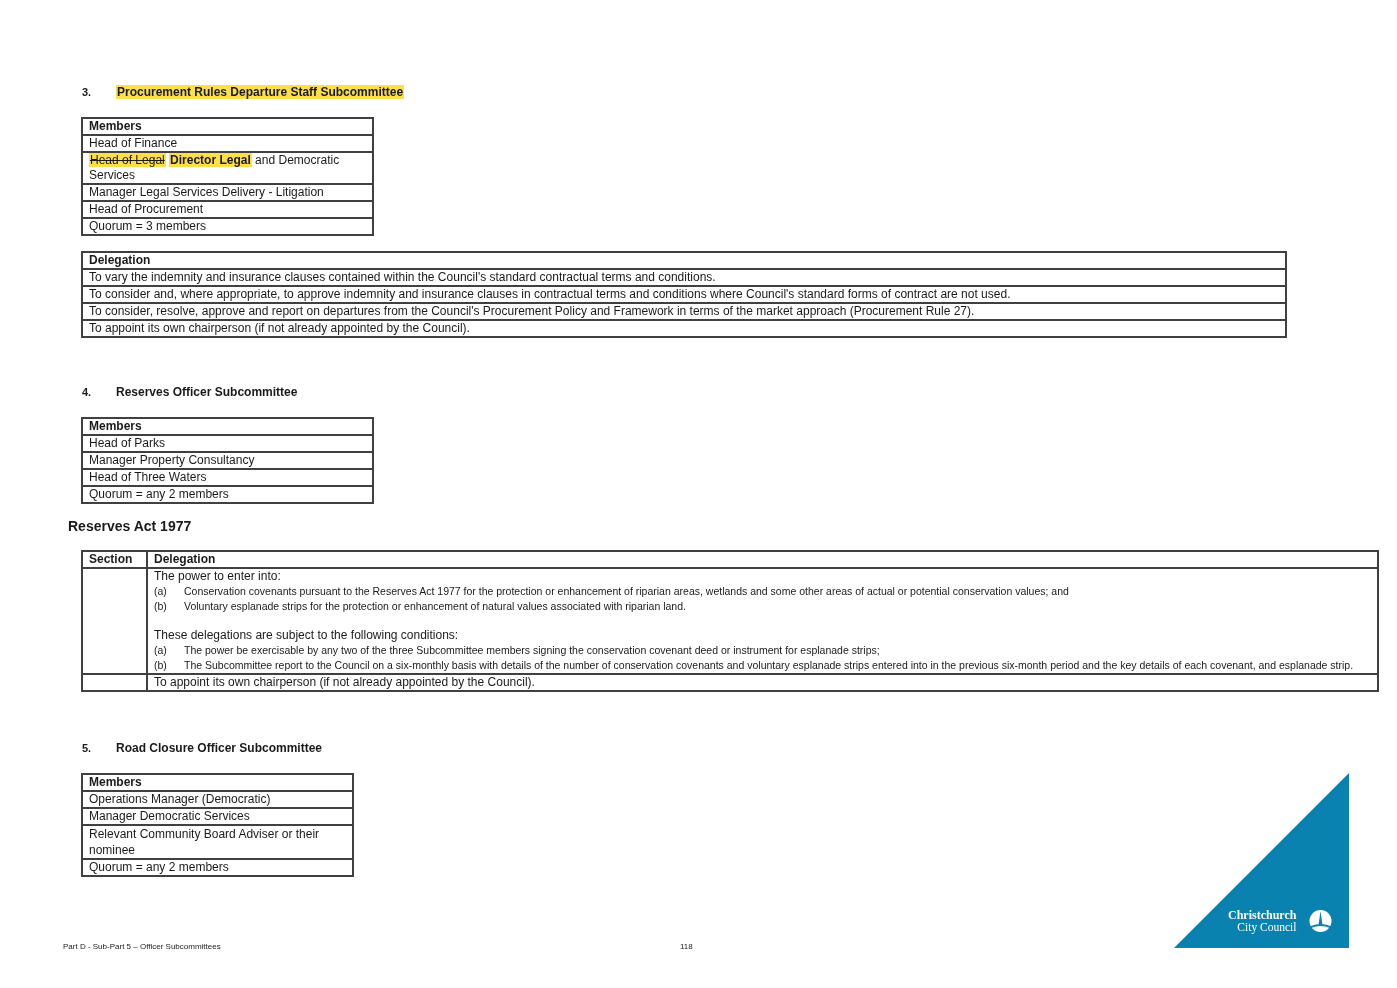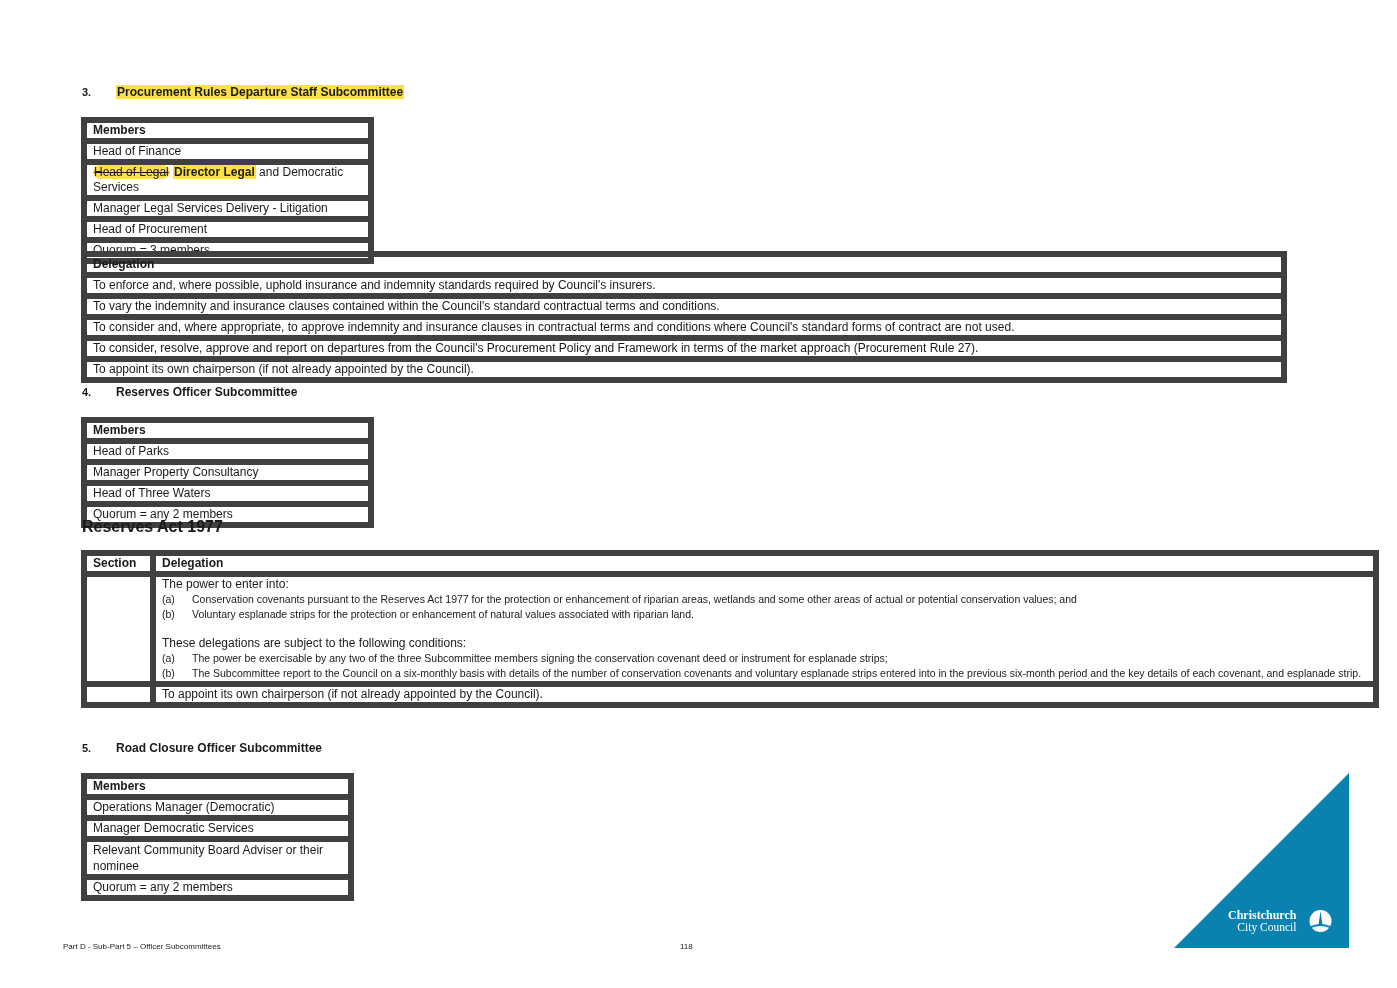--- a/index.html
+++ b/index.html
@@ -10,26 +10,26 @@
     .abs { position: absolute; }
     .heading {
       font-weight: bold; font-size: 12px; display: flex; align-items: center;
     }
     .heading .num { width: 34px; font-size: 11px; }
     .hl { background: #fde047; padding: 0 1px; }
     table.doc {
       border-collapse: collapse; font-size: 12px; position: absolute;
     }
     table.doc td, table.doc th {
-      border: 6px solid #404040; padding: 0 6px; text-align: left; vertical-align: top;
+      border: 2px solid #404040; padding: 0 6px; text-align: left; vertical-align: top;
       line-height: 15px; font-weight: normal;
     }
     table.doc th { font-weight: bold; }
     .bold { font-weight: bold; }
-    .strike { text-decoration: line-through; border-radius: 7px; }
+    .strike { text-decoration: line-through; }
     .tall td { padding-bottom: 8px; }
     .sub { font-size: 10.5px; line-height: 15px; display: flex; }
     .sub .lbl { width: 30px; flex: none; }
     .gap { height: 14px; }
     .footer { font-size: 8px; color: #222; }
     .logo {
       position: absolute; left: 1174px; top: 773px; width: 175px; height: 175px;
     }
     .logo-text {
       position: absolute; left: 1228px; top: 909px; color: #fff;
@@ -68,23 +68,20 @@
       </tr>
 </tbody>
   </table>
 
 <table class="doc" style="left:81px; top:251px; width:1206px;">
   <tbody>
       <tr>
         <th>Delegation</th>
       </tr>
   <tr>
-        <td>To enforce and, where possible, uphold insurance and indemnity standards required by Council's insurers.</td>
-      </tr>
-  <tr>
         <td>To vary the indemnity and insurance clauses contained within the Council's standard contractual terms and conditions.</td>
       </tr>
   <tr class="tall">
         <td>To consider and, where appropriate, to approve indemnity and insurance clauses in contractual terms and conditions where Council's standard forms of contract are not used.</td>
       </tr>
   <tr class="tall">
         <td>To consider, resolve, approve and report on departures from the Council's Procurement Policy and Framework in terms of the market approach (Procurement Rule 27).</td>
       </tr>
   <tr>
         <td>To appoint its own chairperson (if not already appointed by the Council).</td>
@@ -110,21 +107,21 @@
       </tr>
   <tr>
         <td>Head of Three Waters</td>
       </tr>
   <tr>
         <td class="bold">Quorum = any 2 members</td>
       </tr>
 </tbody>
   </table>
 
-<div class="abs bold" style="left:82px; top:518px; font-size:16px;">Reserves Act 1977</div>
+<div class="abs bold" style="left:68px; top:518px; font-size:14px;">Reserves Act 1977</div>
 
 <table class="doc" style="left:81px; top:550px; width:1298px;">
   <tbody>
       <tr>
     <th style="width:51px;">Section</th>
     <th>Delegation</th>
   </tr>
   <tr>
     <td></td>
     <td>

